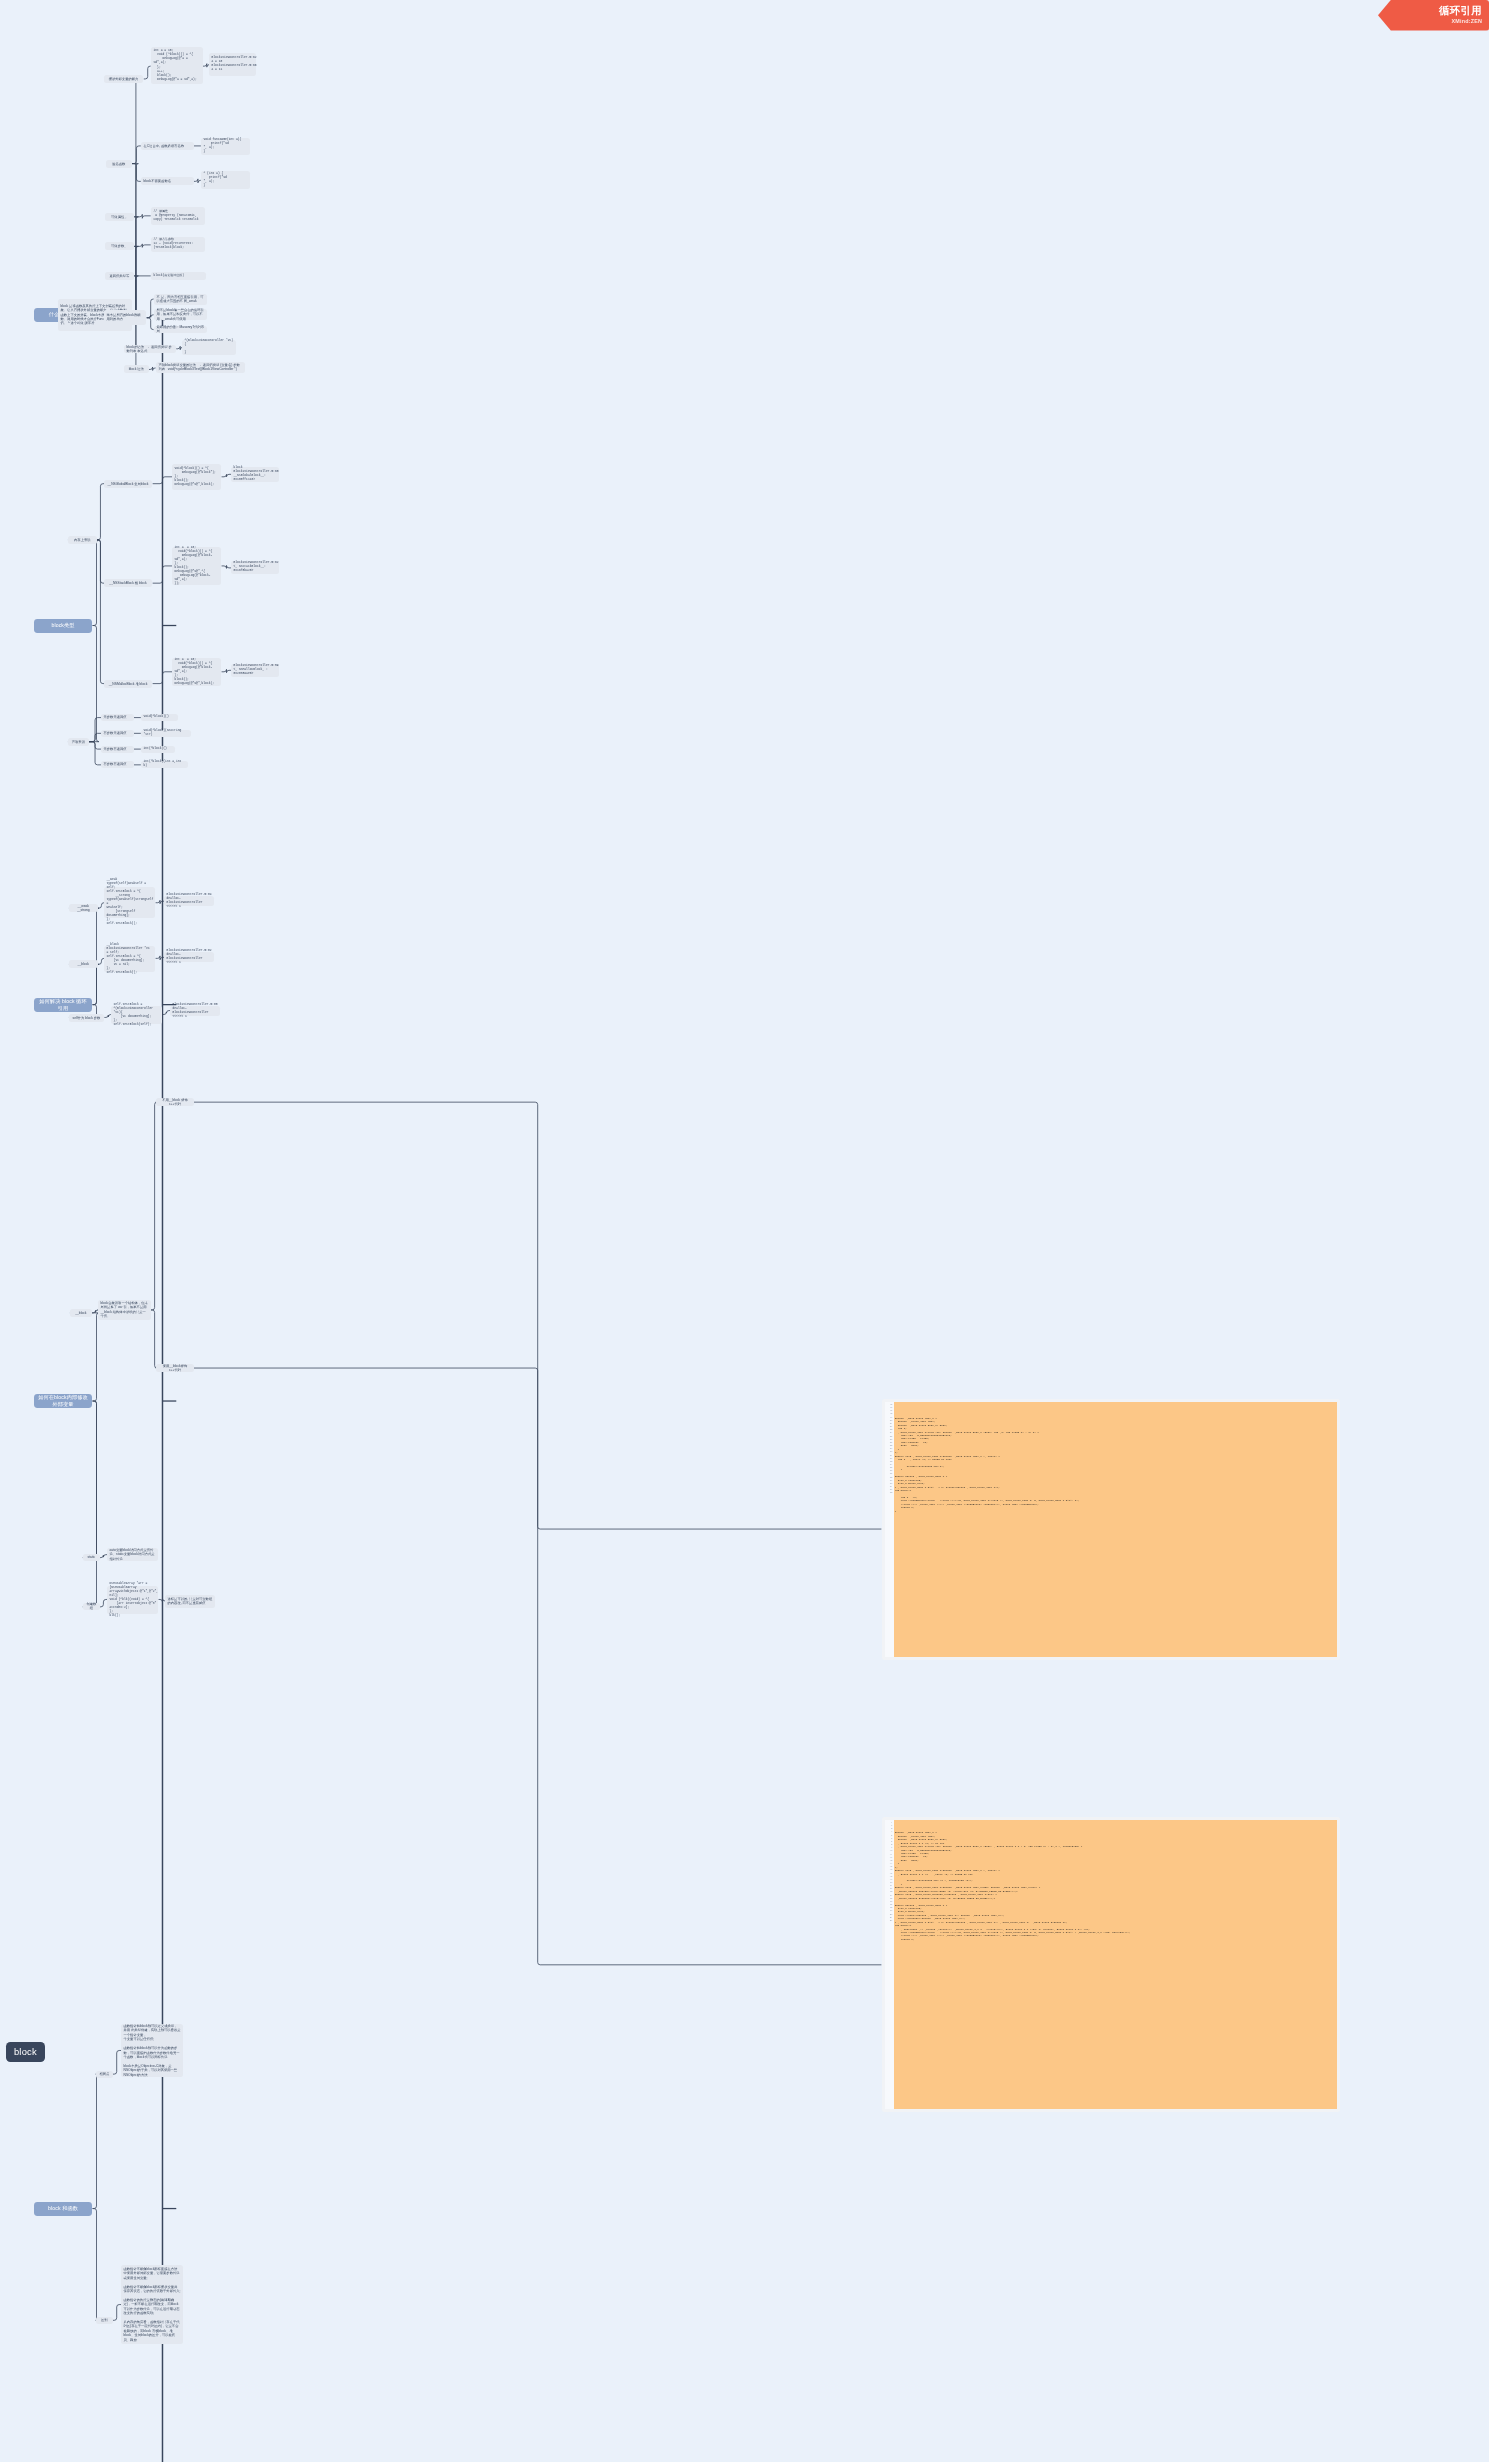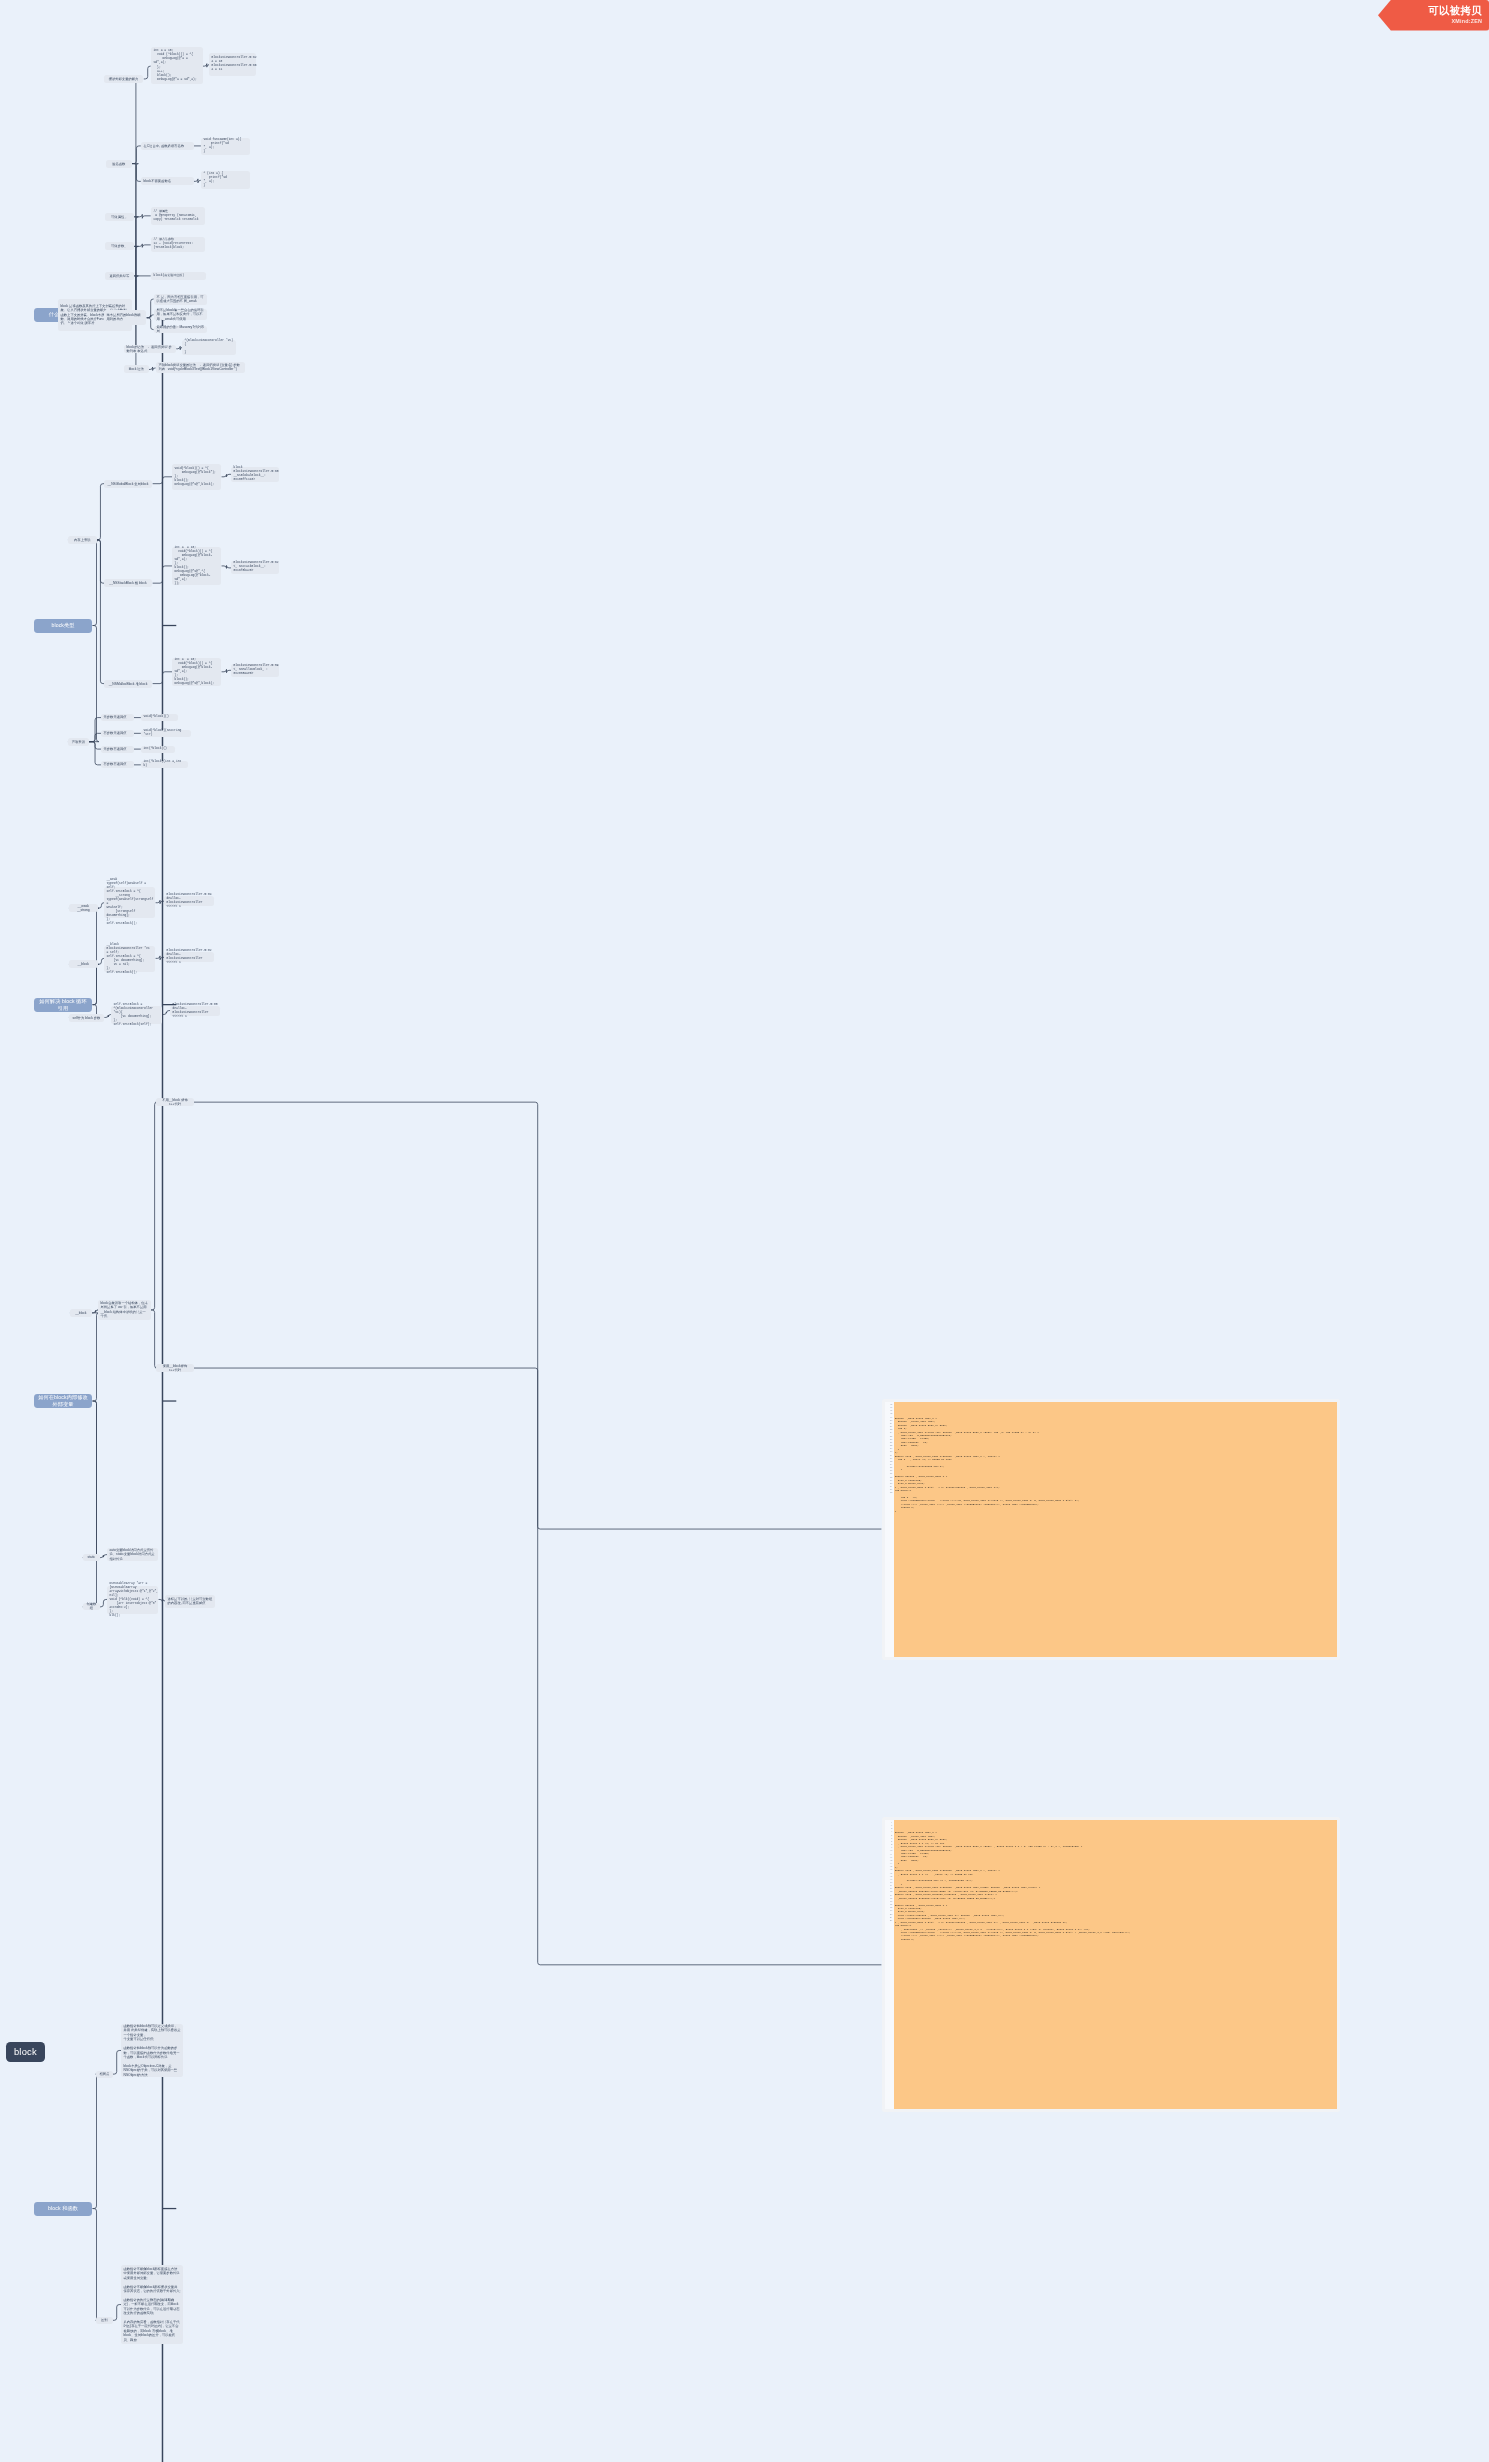--- a/index.html
+++ b/index.html
@@ -179,21 +179,21 @@
         <path d="M466,6984 H469 Q474,6984 474,6979 V6986 Q474,6981 479,6981 H478"></path>
         <path d="M588,6981 H591 Q596,6981 596,6986 V6990 Q596,6995 601,6995 H600"></path>
         <path d="M348,7298 H351 Q356,7298 356,7293 V7241 Q356,7236 361,7236 H362"></path>
         <path d="M348,7298 H351 Q356,7298 356,7293 V7298 Q356,7293 361,7293 H362"></path>
         <path d="M348,7298 H351 Q356,7298 356,7303 V7339 Q356,7344 361,7344 H362"></path>
         <path d="M188,7260 H197 Q202,7260 202,7265 V7257 Q202,7262 207,7262 H216"></path>
       </g>
     </svg>
 
   <div class="trial-badge">
-    <div class="t1">可以被拷贝</div>
+    <div class="t1">循环引用</div>
     <div class="t2">XMind:ZEN</div>
   </div>
 
   <div class="node root" style="left:5.9px;top:2042px;width:39px;height:19.7px;">block</div>
 
   <div class="node main" style="left:34px;top:308px;width:58px;height:13.8px;">什么是block</div>
   <div class="node main" style="left:34px;top:619px;width:58px;height:13.8px;">block类型</div>
   <div class="node main" style="left:34px;top:998px;width:58px;height:13.8px;">如何解决 block 循环引用</div>
   <div class="node main" style="left:34px;top:1394px;width:58px;height:13.8px;">如何在block内部修改外部变量</div>
   <div class="node main" style="left:34px;top:2202px;width:58px;height:13.8px;">block 和函数</div>

